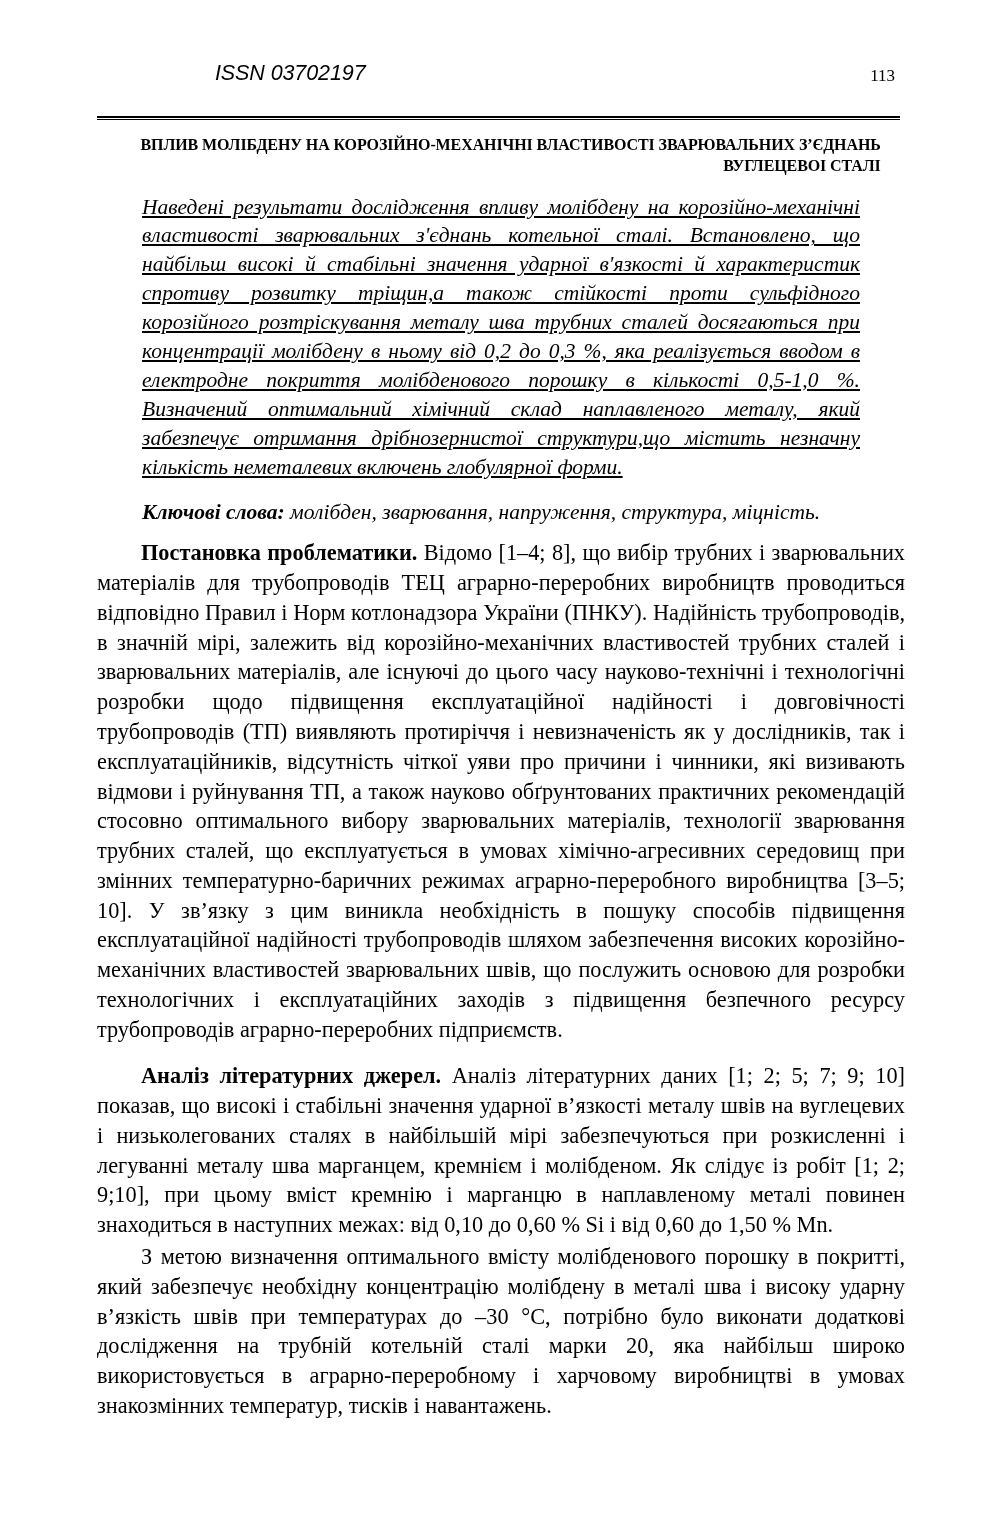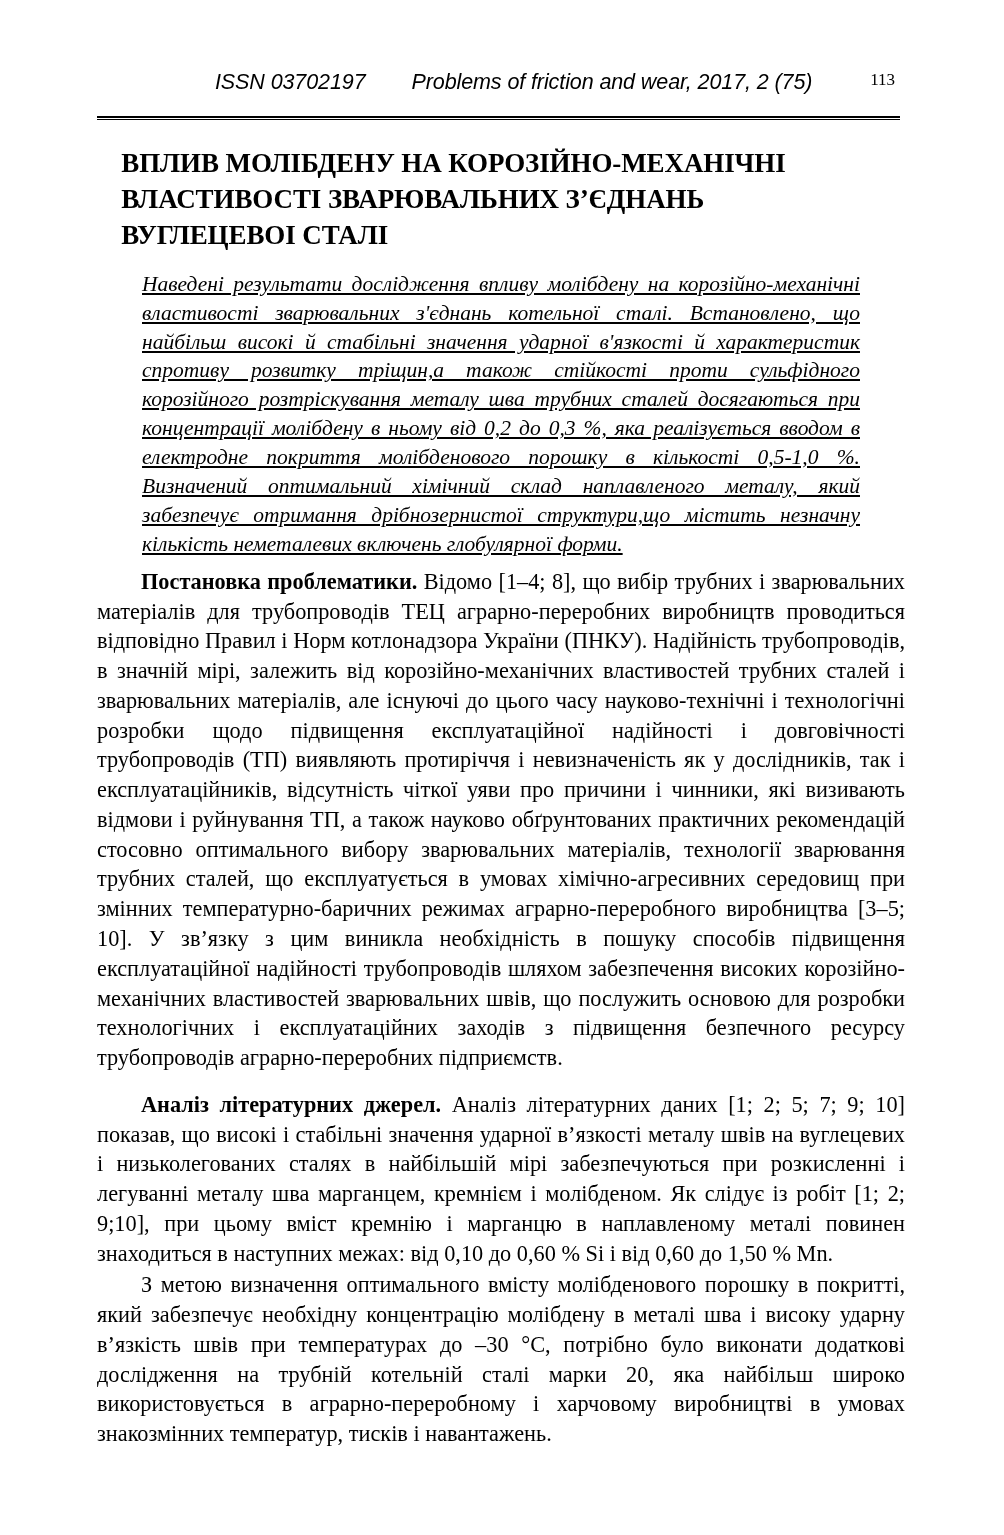--- a/index.html
+++ b/index.html
@@ -20,24 +20,24 @@
     height: 1535px;
     box-sizing: border-box;
     padding: 0;
   }
 
   
   .header {
     position: absolute;
     left: 97px;
     right: 104px;
-    top: 70px;
+    top: 46px;
     height: 40px;
     display: flex;
-    align-items: flex-start;
+    align-items: flex-end;
   }
   .header-issn {
     font-family: "Liberation Sans", "DejaVu Sans", sans-serif;
     font-style: italic;
     font-size: 21.5px;
     letter-spacing: -0.1px;
     white-space: nowrap;
     margin-left: 118px;
   }
   .header-journal {
@@ -91,25 +91,25 @@
 
   .affiliation {
     font-size: 21px;
     font-style: italic;
     font-weight: bold;
     line-height: 1.3;
     margin: 0 0 14px 0;
   }
 
   .title {
-    font-size: 27px;
+    font-size: 16px;
     font-weight: bold;
-    text-align: left;
+    text-align: right;
     line-height: 1.33;
-    margin: 12px auto 16px auto;
+    margin: 0 auto 16px auto;
     width: 94%;
     letter-spacing: -0.1px;
   }
 
   .abstract {
     margin: 0 45px 0 45px;
     font-size: 21.5px;
     font-style: italic;
     line-height: 1.345;
     text-align: justify;
@@ -148,34 +148,36 @@
     font-weight: bold;
   }
 </style>
 </head>
 <body>
 
 <div class="page">
 
   <div class="header">
     <span class="header-issn">ISSN 03702197</span>
-    <span class="header-journal">Problems of friction and wear, 2017, 2 (75)</span>
     <span class="header-pageno">113</span>
   </div>
   <div class="header-rule"></div>
 
   <div class="content">
 
 
 
 
     <h1 class="title">ВПЛИВ МОЛІБДЕНУ НА КОРОЗІЙНО-МЕХАНІЧНІ ВЛАСТИВОСТІ ЗВАРЮВАЛЬНИХ З’ЄДНАНЬ ВУГЛЕЦЕВОІ СТАЛІ</h1>
 
     <p class="abstract">Наведені результати дослідження впливу молібдену на корозійно-механічні властивості зварювальних з'єднань котельної сталі. Встановлено, що найбільш високі й стабільні значення ударної в'язкості й характеристик спротиву розвитку тріщин,а також стійкості проти сульфідного корозійного розтріскування металу шва трубних сталей досягаються при концентрації молібдену в ньому від 0,2 до 0,3 %, яка реалізується вводом в електродне покриття молібденового порошку в кількості 0,5-1,0 %. Визначений оптимальний хімічний склад наплавленого металу, який забезпечує отримання дрібнозернистої структури,що містить незначну кількість неметалевих включень глобулярної форми.</p>
 
+    <p class="keywords">
+      <b>Ключові слова:</b><span> молібден, зварювання, напруження, структура, міцність.</span>
+    </p>
 
     <p class="para">
       <b>Постановка проблематики.</b><span> Відомо [1–4; 8], що вибір трубних і зварювальних матеріалів для трубопроводів ТЕЦ аграрно-переробних виробництв проводиться відповідно Правил і Норм котлонадзора України (ПНКУ). Надійність трубопроводів, в значній мірі, залежить від корозійно-механічних властивостей трубних сталей і зварювальних матеріалів, але існуючі до цього часу науково-технічні і технологічні розробки щодо підвищення експлуатаційної надійності і довговічності трубопроводів (ТП) виявляють протиріччя і невизначеність як у дослідників, так і експлуатаційників, відсутність чіткої уяви про причини і чинники, які визивають відмови і руйнування ТП, а також науково обґрунтованих практичних рекомендацій стосовно оптимального вибору зварювальних матеріалів, технології зварювання трубних сталей, що експлуатується в умовах хімічно-агресивних середовищ при змінних температурно-баричних режимах аграрно-переробного виробництва [3–5; 10]. У зв’язку з цим виникла необхідність в пошуку способів підвищення експлуатаційної надійності трубопроводів шляхом забезпечення високих корозійно-механічних властивостей зварювальних швів, що послужить основою для розробки технологічних і експлуатаційних заходів з підвищення безпечного ресурсу трубопроводів аграрно-переробних підприємств.</span>
     </p>
 
     <p class="para spaced">
       <b>Аналіз літературних джерел.</b><span> Аналіз літературних даних [1; 2; 5; 7; 9; 10] показав, що високі і стабільні значення ударної в’язкості металу швів на вуглецевих і низьколегованих сталях в найбільшій мірі забезпечуються при розкисленні і легуванні металу шва марганцем, кремнієм і молібденом. Як слідує із робіт [1; 2; 9;10], при цьому вміст кремнію і марганцю в наплавленому металі повинен знаходиться в наступних межах: від 0,10 до 0,60 % Si і від 0,60 до 1,50 % Mn.</span>
     </p>
 
     <p class="para">

